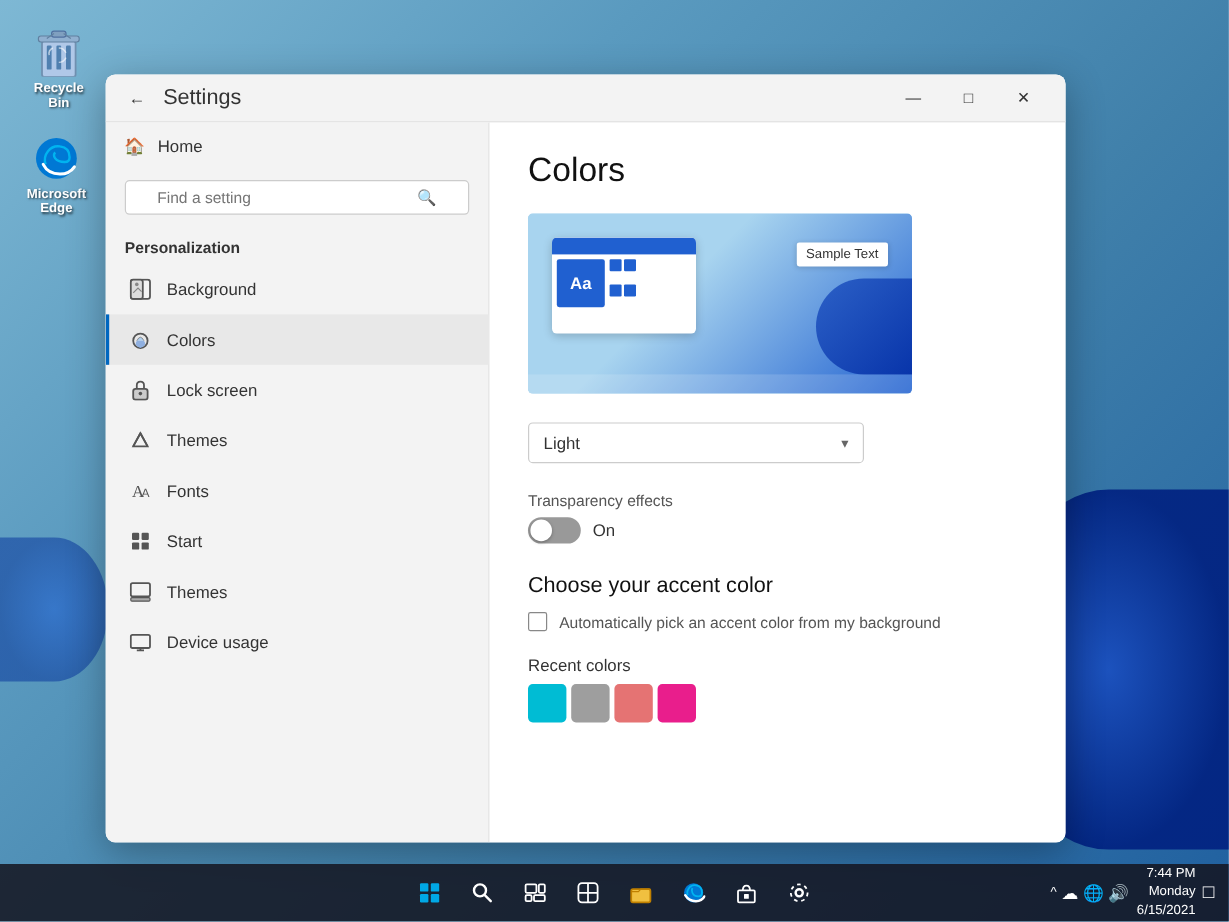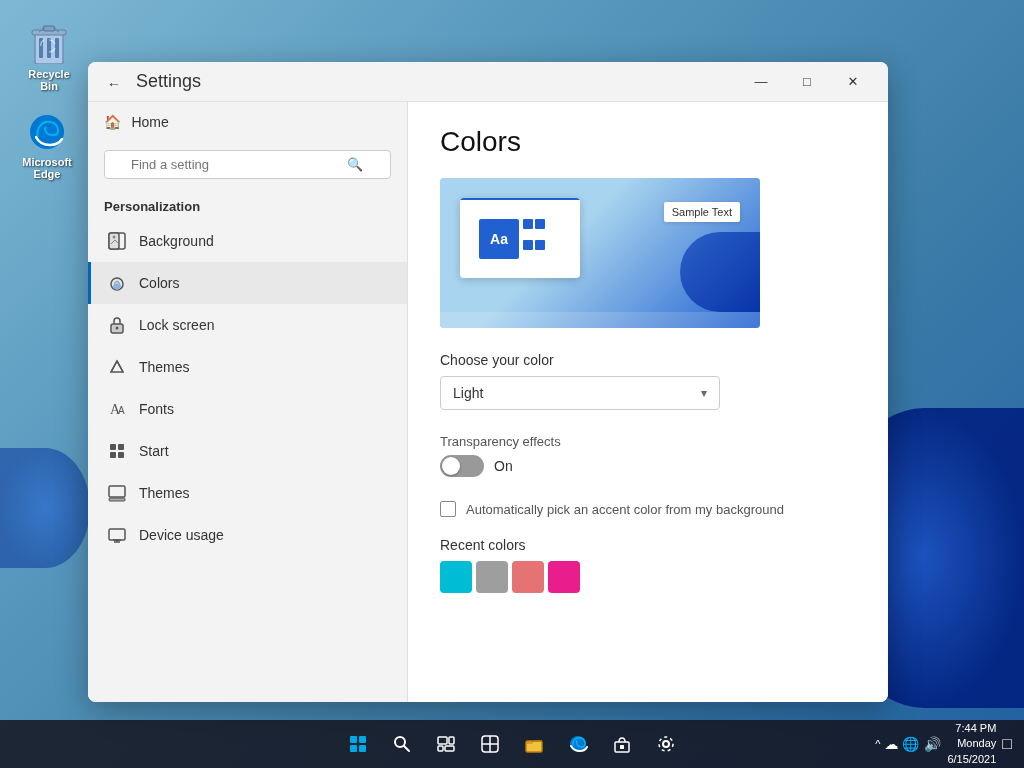--- a/index.html
+++ b/index.html
@@ -295,21 +295,21 @@
       box-shadow: 0 2px 8px rgba(0,0,0,0.2);
     }
     .preview-window-header {
       height: 14px;
       background: #2060d0;
       display: flex;
       align-items: center;
       padding: 0 4px;
     }
     .preview-window-body {
-      padding: 19px;
+      padding: 4px;
       display: flex;
       gap: 4px;
     }
     .preview-aa {
       width: 40px;
       height: 40px;
       background: #2060d0;
       border-radius: 2px;
       display: flex;
       align-items: center;
@@ -644,36 +644,36 @@
                 <div class="preview-grid-cell"></div>
                 <div class="preview-grid-cell"></div>
               </div>
             </div>
           </div>
           <div class="preview-sample-text">Sample Text</div>
           <div class="preview-blue-shape"></div>
           <div class="preview-taskbar-mock"></div>
         </div>
 
-        <div class="section-label">Choose your color</div>
         <div class="dropdown-select">
           <span class="dropdown-value">Light</span>
           <span class="dropdown-arrow">▾</span>
         </div>
 
         <div class="toggle-section">
           <div class="toggle-label">Transparency effects</div>
           <div class="toggle-row">
             <div class="toggle-switch">
               <div class="knob"></div>
             </div>
             <span class="toggle-text">On</span>
           </div>
         </div>
 
+        <h2 class="accent-title">Choose your accent color</h2>
         <div class="checkbox-row">
           <div class="checkbox-box"></div>
           <span class="checkbox-label">Automatically pick an accent color from my background</span>
         </div>
 
         <div class="recent-colors-label">Recent colors</div>
         <div class="color-swatches" id="color-swatches">
             <div class="color-swatch" style="background: rgb(0, 188, 212);"></div>
             <div class="color-swatch" style="background: rgb(158, 158, 158);"></div>
             <div class="color-swatch" style="background: rgb(229, 115, 115);"></div>

